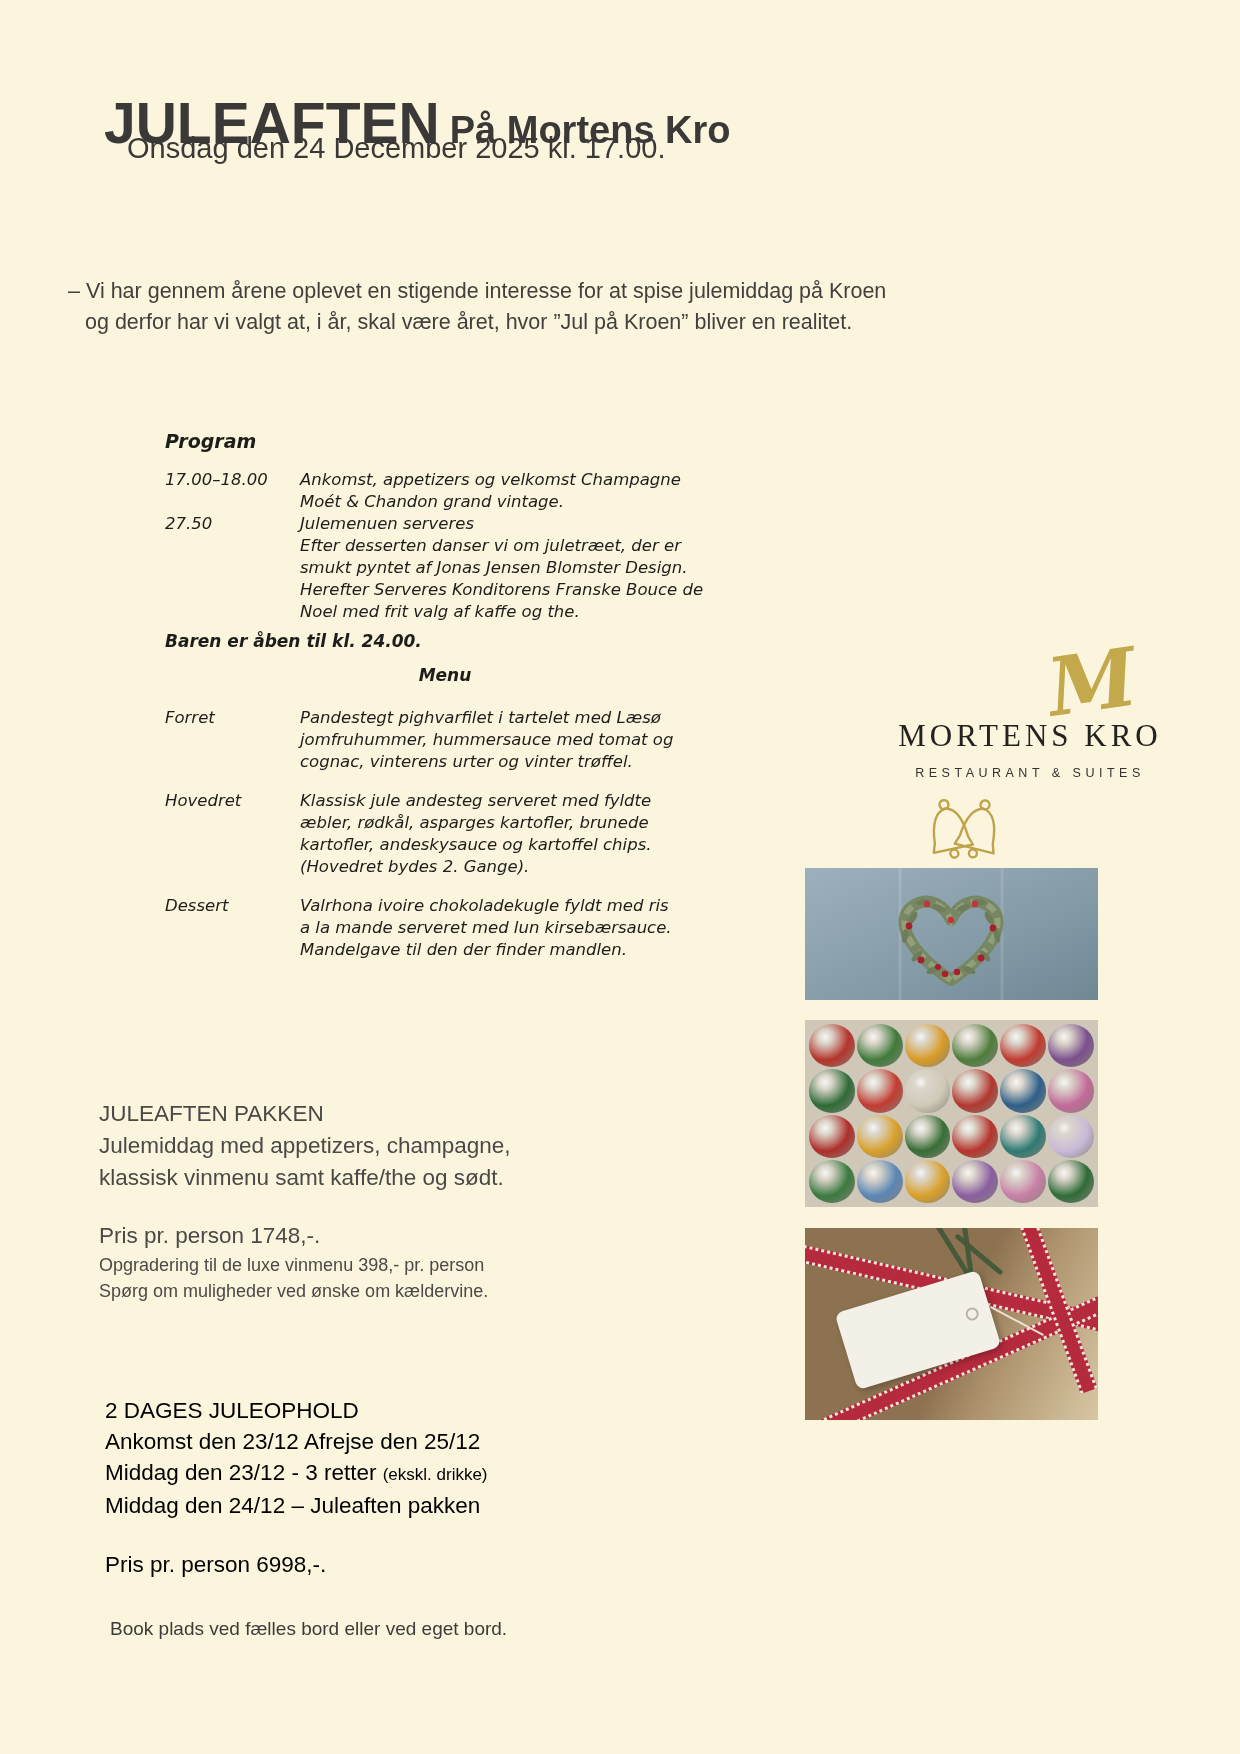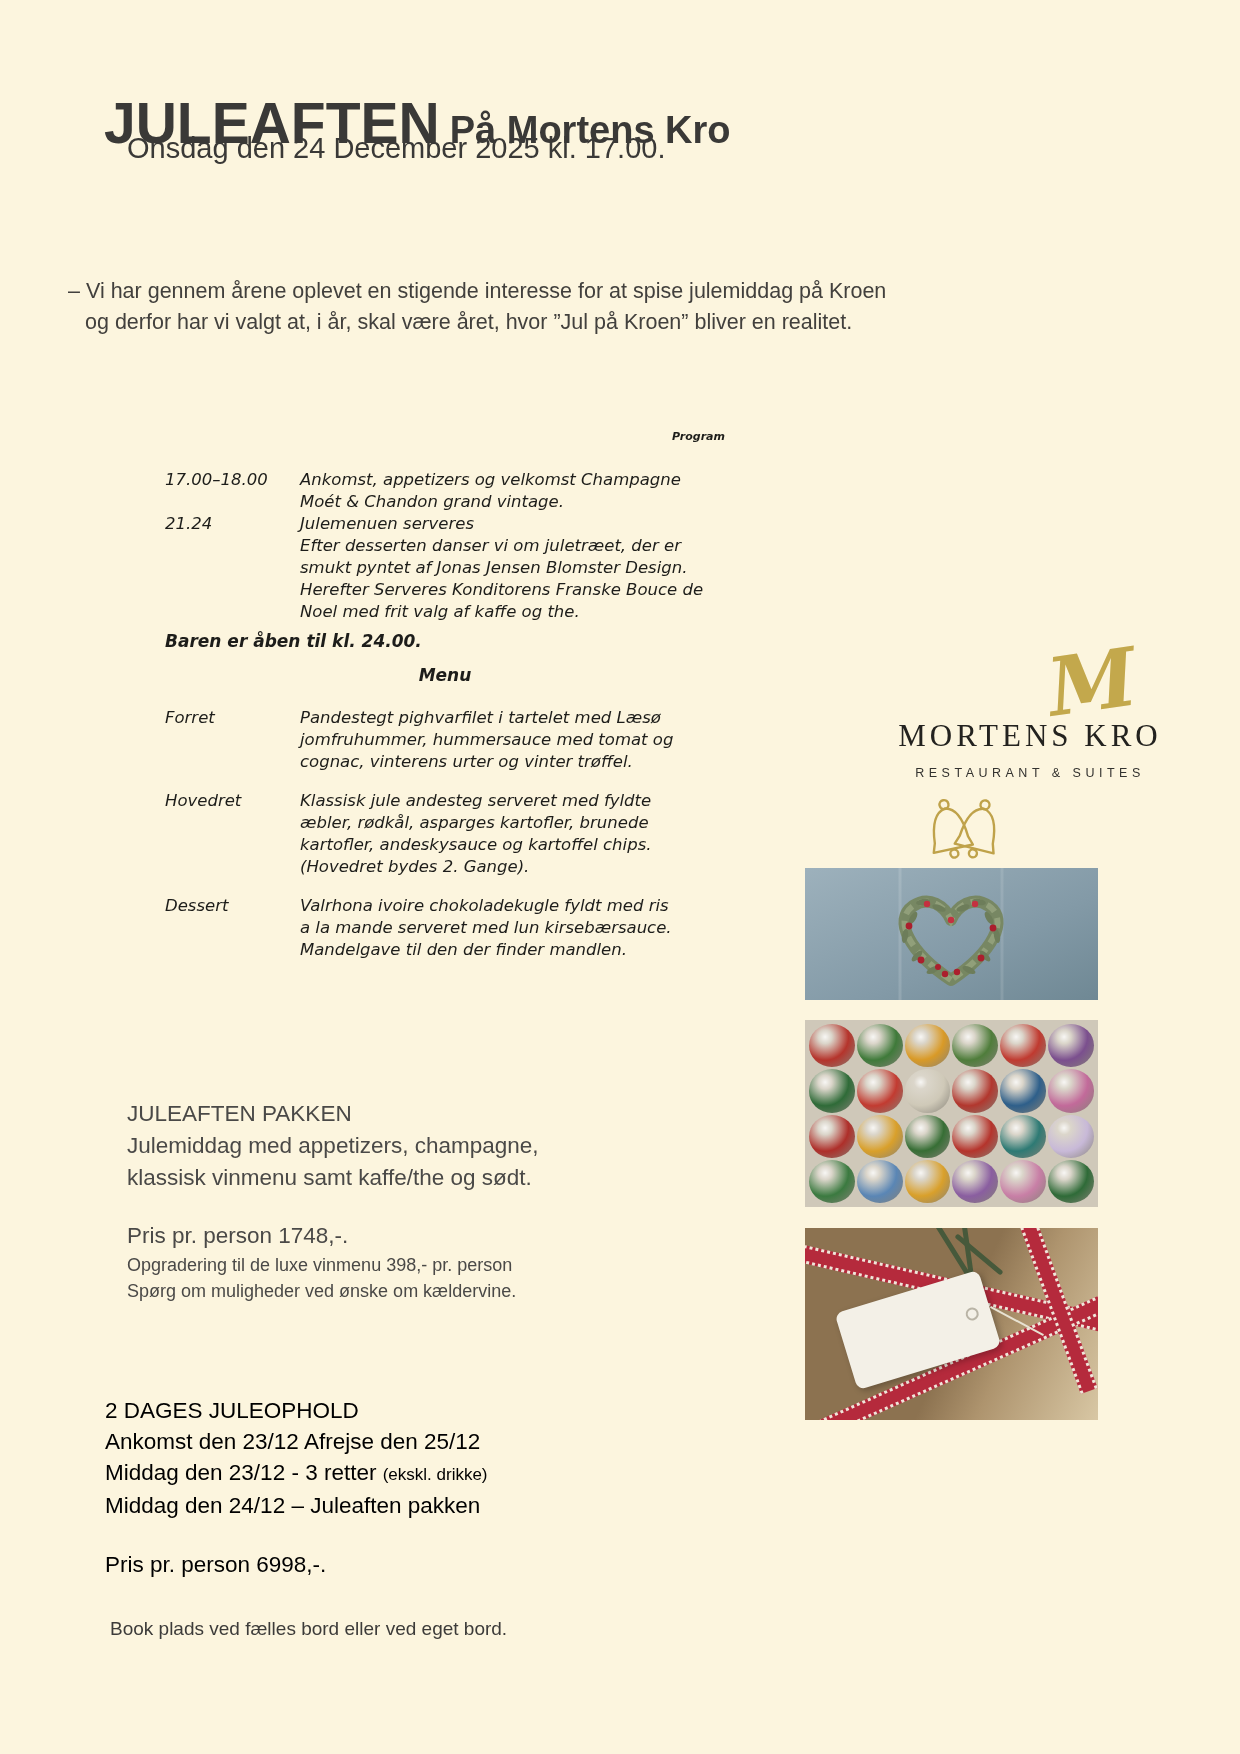--- a/index.html
+++ b/index.html
@@ -10,22 +10,22 @@
   .title{position:absolute;left:72px;top:52px;font-size:57px;color:#3a3937;white-space:nowrap;margin-left:32px;}
   .title .suffix{font-size:38px;margin-left:10px;}
   .subtitle{position:absolute;left:127px;top:132px;font-size:29px;color:#3a3937;white-space:nowrap;text-align:right;}
 
   
   .intro{position:absolute;left:68px;top:276px;font-size:21.5px;line-height:31px;color:#42403d;}
   .intro .l2{margin-left:17px;}
 
   
   .script{font-family:"DejaVu Sans",sans-serif;font-style:italic;color:#1d1d1a;}
-  .prog-head{position:absolute;left:165px;top:430px;width:560px;text-align:right;
-             font-size:11px;font-weight:bold;}
+  .prog-head{position:absolute;left:165px;top:430px;width:560px;text-align:left;
+             font-size:19px;font-weight:bold;}
   .prog{position:absolute;left:165px;top:469px;width:590px;display:grid;
         grid-template-columns:135px 1fr;font-size:16.5px;line-height:22px;}
   .pre{white-space:pre-line;}
   .bar-note{position:absolute;left:165px;top:631px;font-size:17px;font-weight:bold;}
   .menu-head{position:absolute;left:165px;top:665px;width:560px;text-align:center;
              font-size:17px;font-weight:bold;}
   .menu{position:absolute;left:165px;top:707px;width:590px;display:grid;
         grid-template-columns:135px 1fr;row-gap:17px;font-size:16.5px;line-height:22px;}
 
   
@@ -53,21 +53,21 @@
   .ribbon{position:absolute;background:#b52a3c;height:12px;
           border-top:3px dotted #efe6da;border-bottom:3px dotted #efe6da;}
   .tag{position:absolute;left:38px;top:62px;width:150px;height:80px;background:#f3f0e7;
        border-radius:8px;transform:rotate(-17deg);box-shadow:2px 3px 6px rgba(0,0,0,.25);}
   .tag::after{content:"";position:absolute;right:12px;top:34px;width:9px;height:9px;
        border:2px solid #b9b4a6;border-radius:50%;}
   .string{position:absolute;left:182px;top:92px;width:60px;height:2px;background:#e8e2d2;
        transform:rotate(28deg);}
 
   
-  .pakken{position:absolute;left:99px;top:1098px;font-size:22.5px;line-height:32px;color:#4a4947;margin-left:28px;}
+  .pakken{position:absolute;left:99px;top:1098px;font-size:22.5px;line-height:32px;color:#4a4947;}
   .pakken .price{margin-top:26px;}
   .pakken .note{font-size:18px;line-height:26px;}
   .ophold{position:absolute;left:105px;top:1395px;font-size:22.5px;line-height:31px;color:#000000;}
   .ophold .small{font-size:17px;}
   .ophold .price{margin-top:28px;}
   .booking{position:absolute;left:110px;top:1618px;font-size:19px;color:#3c3b39;}
 </style>
 </head>
 <body>
 
@@ -79,21 +79,21 @@
   <div class="intro">
     <div>– Vi har gennem årene oplevet en stigende interesse for at spise julemiddag på Kroen</div>
     <div class="l2">og derfor har vi valgt at, i år, skal være året, hvor ”Jul på Kroen” bliver en realitet.</div>
   </div>
 
   <div class="prog-head script">Program</div>
   <div class="prog script">
     <div>17.00–18.00</div>
     <div class="pre">Ankomst, appetizers og velkomst Champagne
 Moét &amp; Chandon grand vintage.</div>
-    <div>21.24</div>
+    <div>27.50</div>
     <div class="pre">Julemenuen serveres
 Efter desserten danser vi om juletræet, der er
 smukt pyntet af Jonas Jensen Blomster Design.
 Herefter Serveres Konditorens Franske Bouce de
 Noel med frit valg af kaffe og the.</div>
   </div>
   <div class="bar-note script">Baren er åben til kl. 24.00.</div>
 
   <div class="menu-head script">Menu</div>
   <div class="menu script">

